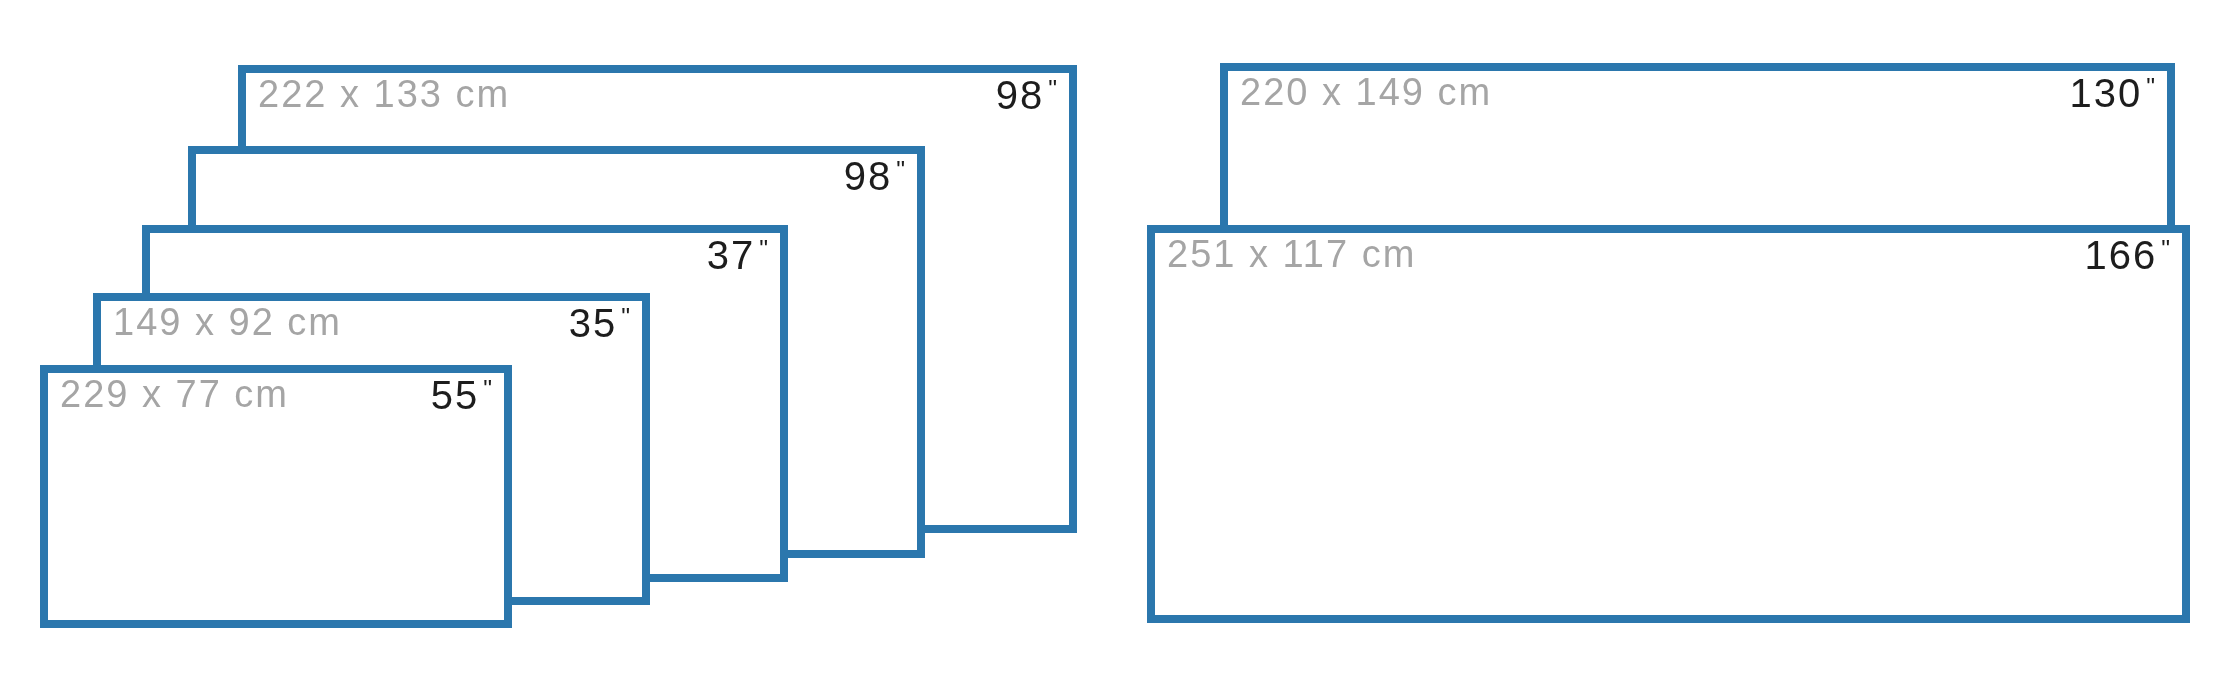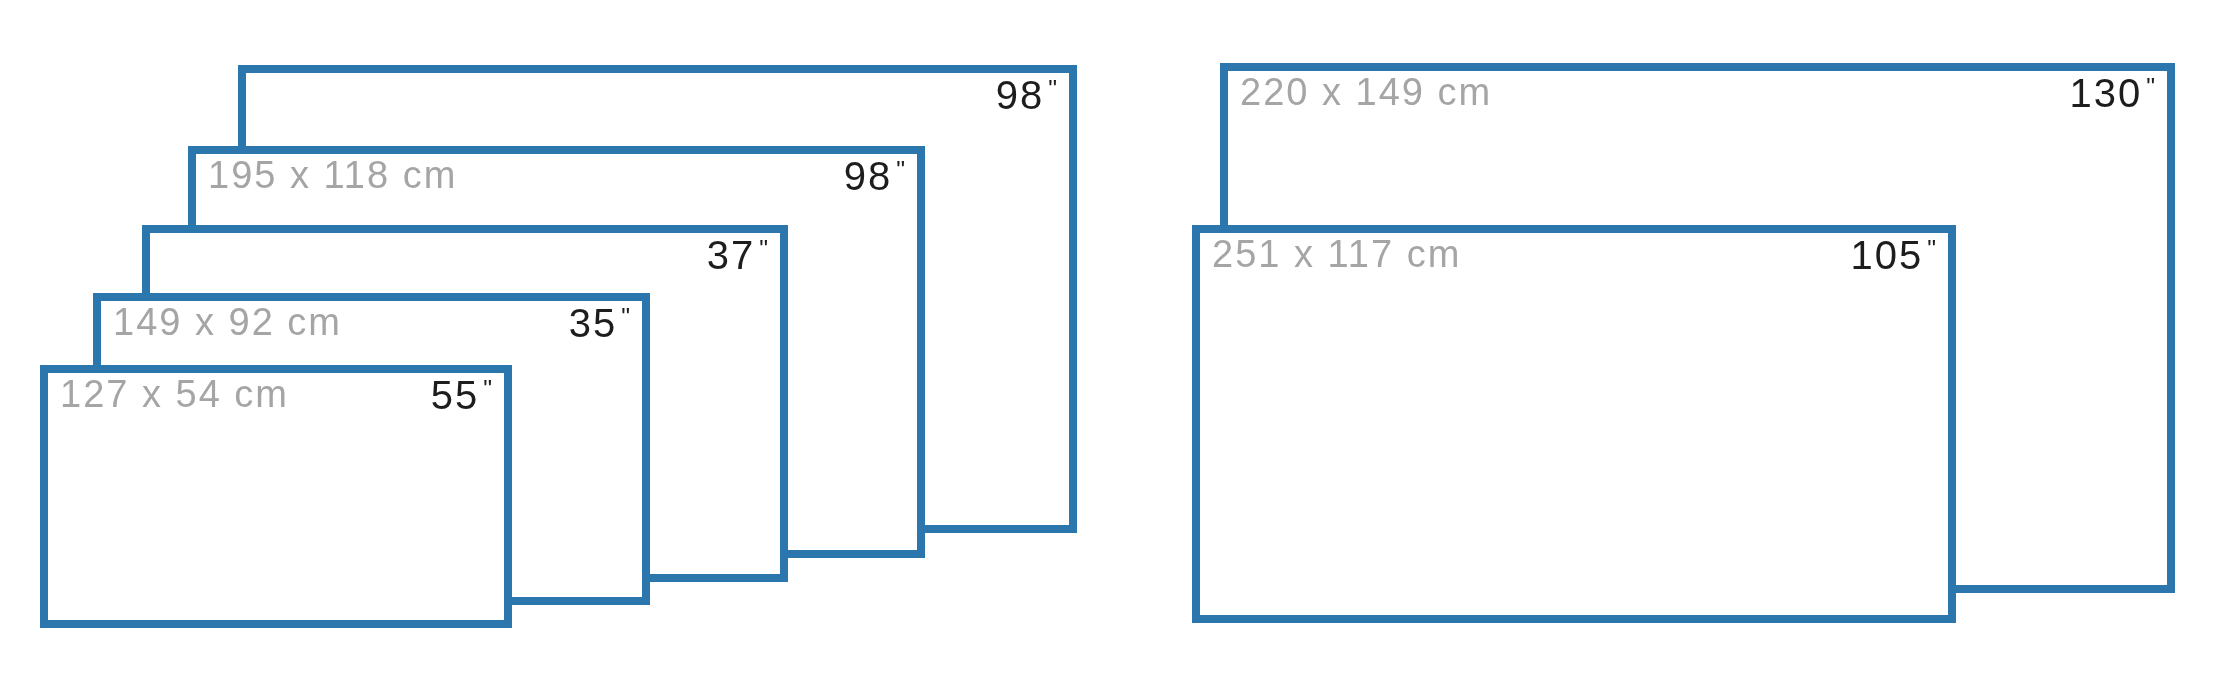--- a/index.html
+++ b/index.html
@@ -48,41 +48,41 @@
     vertical-align:0.5em;
     margin-left:4px;
   }
 </style>
 </head>
 <body>
 
 <div id="canvas">
     <div class="group">
       <div class="screen" style="left: 238px; top: 65px; width: 839px; height: 468px;">
+    <span class="cm-label">222 x 133 cm</span>
     <span class="in-label"><span>98</span><span class="inch-mark">"</span></span>
   </div>
       <div class="screen" style="left: 188px; top: 146px; width: 737px; height: 412px;">
-    <span class="cm-label">195 x 118 cm</span>
     <span class="in-label"><span>98</span><span class="inch-mark">"</span></span>
   </div>
       <div class="screen" style="left: 142px; top: 225px; width: 646px; height: 357px;">
     <span class="in-label"><span>37</span><span class="inch-mark">"</span></span>
   </div>
       <div class="screen" style="left: 93px; top: 293px; width: 557px; height: 312px;">
     <span class="cm-label">149 x 92 cm</span>
     <span class="in-label"><span>35</span><span class="inch-mark">"</span></span>
   </div>
       <div class="screen" style="left: 40px; top: 365px; width: 472px; height: 263px;">
-    <span class="cm-label">127 x 54 cm</span>
+    <span class="cm-label">229 x 77 cm</span>
     <span class="in-label"><span>55</span><span class="inch-mark">"</span></span>
   </div>
     </div>
     <div class="group">
       <div class="screen" style="left: 1220px; top: 63px; width: 955px; height: 530px;">
     <span class="cm-label">220 x 149 cm</span>
     <span class="in-label"><span>130</span><span class="inch-mark">"</span></span>
   </div>
-      <div class="screen" style="left: 1192px; top: 225px; width: 764px; height: 398px;">
+      <div class="screen" style="left: 1147px; top: 225px; width: 1043px; height: 398px;">
     <span class="cm-label">251 x 117 cm</span>
-    <span class="in-label"><span>105</span><span class="inch-mark">"</span></span>
+    <span class="in-label"><span>166</span><span class="inch-mark">"</span></span>
   </div>
     </div>
   </div>
 
 </body></html>

